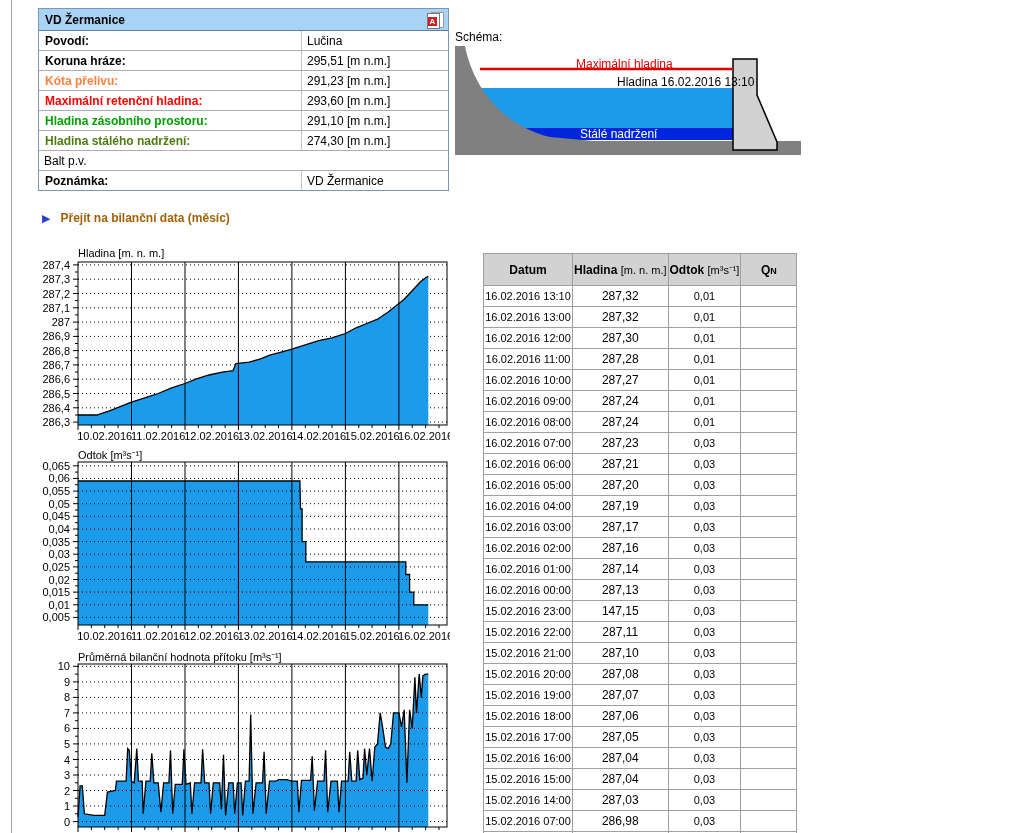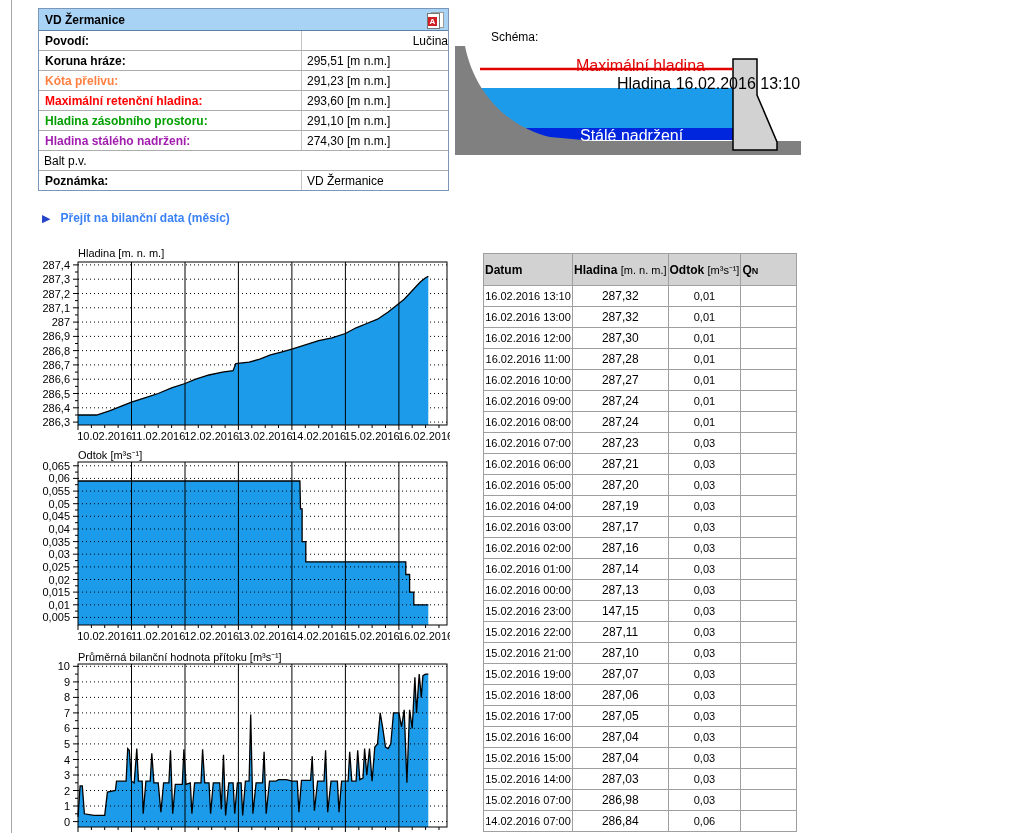--- a/index.html
+++ b/index.html
@@ -11,49 +11,49 @@
   .info-panel{position:absolute;left:38px;top:8px;width:409px;border:1px solid #7a96b8;background:#fff;}
   .info-header{height:21px;background:#a9d3f5;border-bottom:1px solid #5e81a8;display:flex;
                align-items:center;padding:0 4px 0 6px;font-size:12px;font-weight:bold;}
   .info-header .spacer{flex:1;}
   .pdf-icon{position:relative;width:17px;height:16px;cursor:pointer;}
   .pdf-icon .pg2{position:absolute;right:0;top:0;width:11px;height:14px;background:#fff;border:1px solid #9a9a9a;}
   .pdf-icon .pg1{position:absolute;left:0;top:1px;width:11px;height:14px;background:#fff;border:1px solid #777;}
   .pdf-icon .ared{position:absolute;left:1px;top:5px;width:9px;height:9px;background:#cf1f25;color:#fff;
                   font-size:8px;font-weight:bold;line-height:9px;text-align:center;}
   .info-row{display:flex;height:19px;border-top:1px solid #adadad;font-size:12px;align-items:center;}
-  .info-row:first-child{border-top:none;text-align:right;}
+  .info-row:first-child{border-top:none;}
   .info-label{width:256px;padding-left:6px;font-weight:bold;border-right:1px solid #c4c4c4;
               height:100%;display:flex;align-items:center;}
   .info-value{flex:1;padding-left:5px;}
 
   
-  .schema-caption{position:absolute;left:455px;top:30px;font-size:12px;margin-left:36px;}
+  .schema-caption{position:absolute;left:455px;top:30px;font-size:12px;}
   .schema-svg{position:absolute;left:455px;top:44px;}
-  .schema-label{position:absolute;font-size:16px;white-space:nowrap;}
+  .schema-label{position:absolute;font-size:12px;white-space:nowrap;}
   .lbl-max{left:576px;top:57px;color:#e00000;}
   .lbl-cur{left:576px;top:75px;color:#000;padding-left:41px;}
   .lbl-dead{left:580px;top:127px;color:#fff;}
 
   
   .link-row{position:absolute;left:42px;top:211px;display:flex;align-items:center;cursor:pointer;}
   .link-row .tri{color:#2343c8;font-size:11px;margin-right:10px;}
-  .link-row .txt{color:#3b82f6;font-size:12px;font-weight:bold;text-decoration:none;}
+  .link-row .txt{color:#a16207;font-size:12px;font-weight:bold;text-decoration:none;}
 
   
   .chart{position:absolute;left:30px;width:420px;height:196px;}
   .chart-title{position:absolute;left:48px;top:1px;font-size:11px;white-space:nowrap;}
   .chart svg{position:absolute;left:0;top:0;}
   #chart0{top:246px;} #chart1{top:446px;} #chart2{top:648px;}
 
   
   .data-table{position:absolute;left:483px;top:253px;}
   table{border-collapse:collapse;table-layout:fixed;}
   th,td{border:1px solid #9f9f9f;overflow:hidden;white-space:nowrap;}
-  th{background:#d2d2d2;height:29px;font-size:12px;font-weight:bold;text-align:left;}
+  th{background:#d2d2d2;height:29px;font-size:12px;font-weight:bold;text-align:center;}
   th .hu{font-weight:normal;font-size:11px;margin-top:32px;}
   th .qsub{font-size:9px;font-weight:bold;}
   td{height:18px;font-size:11px;text-align:center;background:#fff;}
   .w-datum{width:89px;} .w-hladina{width:88px;} .w-odtok{width:70px;} .w-qn{width:56px;}
   td.c-hladina{font-weight:normal;font-size:12px;}
 </style>
 </head>
 <body>
 
 <div class="page">
@@ -84,21 +84,21 @@
    </div>
         <div class="info-row">
      <div class="info-label" style="color:#ff0000">Maximální retenční hladina:</div>
      <div class="info-value">293,60 [m n.m.]</div>
    </div>
         <div class="info-row">
      <div class="info-label" style="color:#00a000">Hladina zásobního prostoru:</div>
      <div class="info-value">291,10 [m n.m.]</div>
    </div>
         <div class="info-row">
-     <div class="info-label" style="color:#a21caf">Hladina stálého nadržení:</div>
+     <div class="info-label" style="color:#4d7c0f">Hladina stálého nadržení:</div>
      <div class="info-value">274,30 [m n.m.]</div>
    </div>
         <div class="info-row">
      <div class="info-value">Balt p.v.</div>
    </div>
         <div class="info-row">
      <div class="info-label" style="color:#000000">Poznámka:</div>
      <div class="info-value">VD Žermanice</div>
    </div>
       </div>
@@ -530,20 +530,26 @@
      <td class="c-odtok">0,03</td>
      <td class="c-qn"></td>
    </tr>
           <tr>
      <td class="c-datum">15.02.2016 21:00</td>
      <td class="c-hladina">287,10</td>
      <td class="c-odtok">0,03</td>
      <td class="c-qn"></td>
    </tr>
           <tr>
+     <td class="c-datum">15.02.2016 20:00</td>
+     <td class="c-hladina">287,08</td>
+     <td class="c-odtok">0,03</td>
+     <td class="c-qn"></td>
+   </tr>
+          <tr>
      <td class="c-datum">15.02.2016 19:00</td>
      <td class="c-hladina">287,07</td>
      <td class="c-odtok">0,03</td>
      <td class="c-qn"></td>
    </tr>
           <tr>
      <td class="c-datum">15.02.2016 18:00</td>
      <td class="c-hladina">287,06</td>
      <td class="c-odtok">0,03</td>
      <td class="c-qn"></td>

